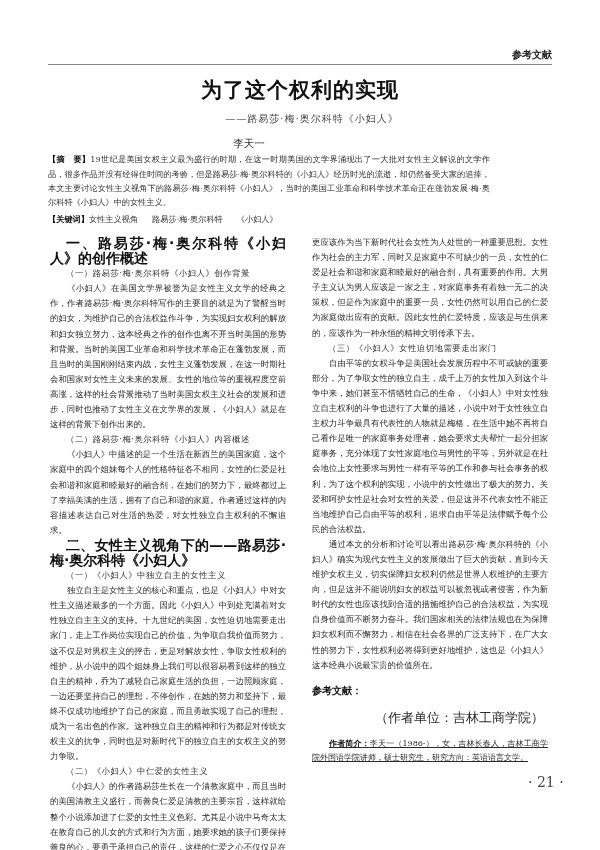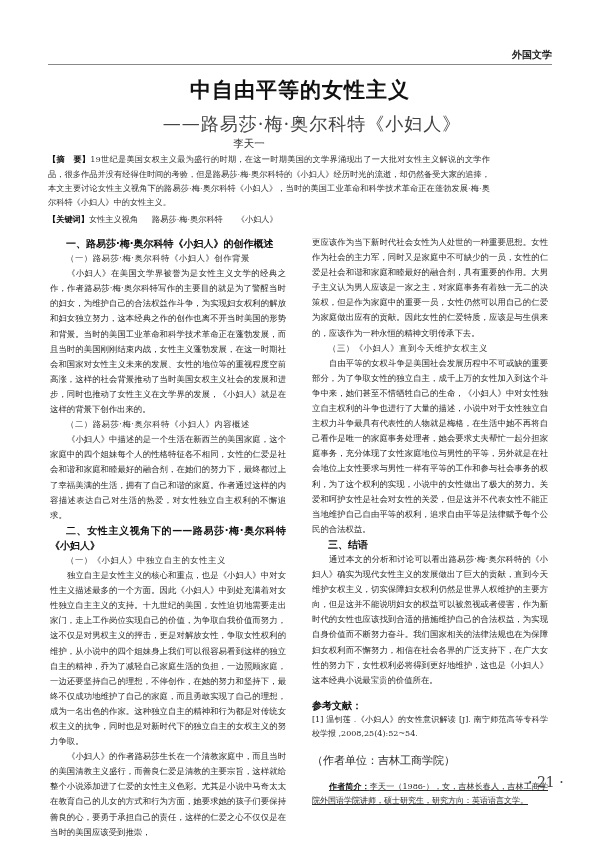--- a/index.html
+++ b/index.html
@@ -4,80 +4,79 @@
 <style>
   * { box-sizing: border-box; margin: 0; padding: 0; }
   html, body { width: 600px; height: 850px; background: #ffffff; overflow: hidden; }
   body { position: relative; font-family: "DejaVu Serif", serif; color: #2a2a2a; }
 
   .running-head { position: absolute; left: 48px; top: 48px; width: 504px; height: 18px; text-align: right; font-family: "DejaVu Sans", sans-serif; font-weight: bold; font-size: 10px; color: #222; }
   .head-rule { position: absolute; left: 44px; top: 64px; width: 436px; height: 1px; background: #888; }
   .head-rule { width: 436px; }
 
   .title { position: absolute; left: 0; top: 76px; width: 600px; text-align: center; font-family: "DejaVu Serif", serif; font-weight: bold; font-size: 21px; color: #111; letter-spacing: 1px; }
-  .subtitle { position: absolute; left: 0; top: 112px; width: 600px; text-align: center; font-size: 18px; color: #444; letter-spacing: 1px; padding-left: 24px; }
+  .subtitle { position: absolute; left: 0; top: 112px; width: 600px; text-align: center; font-size: 10px; color: #444; letter-spacing: 1px; padding-left: 24px; }
   .author { position: absolute; left: 0; top: 137px; width: 492px; text-align: center; font-size: 10.5px; color: #333; padding-left: 6px; }
 
   .abstract { position: absolute; left: 48px; top: 152px; width: 442px; font-size: 8.2px; line-height: 14px; color: #333; text-align: justify; }
   .abstract .label { font-family: Liberation Serif, serif; font-weight: bold; color: #111; }
   .keywords { position: absolute; left: 48px; top: 212px; width: 442px; font-size: 8.2px; line-height: 14px; color: #333; }
   .keywords .label { font-family: "DejaVu Sans", sans-serif; font-weight: bold; color: #111; }
   .kw { margin-right: 14px; }
 
   .col { position: absolute; top: 236px; width: 236px; font-size: 8.4px; line-height: 15.1px; color: #2a2a2a; text-align: justify; }
   .col-left { left: 50px; }
   .col-right { left: 312px; top: 235px; }
 
-  .h1 { font-family: "DejaVu Sans", sans-serif; font-weight: bold; font-size: 10px; color: #111; text-indent: 16px; }
+  .h1 { font-family: "DejaVu Sans", sans-serif; font-weight: bold; font-size: 14px; color: #111; text-indent: 16px; }
   .h2 { text-indent: 16px; color: #333; letter-spacing: 0.5px; }
   .p { text-indent: 17px; }
 
   .refs-title { font-family: "DejaVu Sans", sans-serif; font-weight: bold; font-size: 10px; margin-top: 10px; color: #111; }
   .ref { font-size: 8px; line-height: 14px; }
-  .affil { text-align: left; margin-top: 12px; margin-right: 4px; font-size: 11px; }
+  .affil { text-align: right; margin-top: 12px; margin-right: 4px; font-size: 13px; }
   .bio { margin-top: 12px; font-size: 8px; line-height: 14px; text-indent: 17px; text-decoration: underline; }
   .bio .label { font-family: "DejaVu Sans", sans-serif; font-weight: bold; color: #111; }
 
   .page-number { position: absolute; left: 528px; top: 774px; font-size: 14px; color: #444; }
 </style>
 </head>
 <body>
 
-<div class="running-head">外国文学</div>
+<div class="running-head">参考文献</div>
 <div class="head-rule" style="width:504px;left:48px;"></div>
 
-<h1 class="title">中自由平等的女性主义</h1>
+<h1 class="title">为了这个权利的实现</h1>
 <div class="subtitle">——路易莎·梅·奥尔科特《小妇人》</div>
 <div class="author">李天一</div>
 
 <div class="abstract">
   <span class="label">【摘　要】</span><span>19世纪是美国女权主义最为盛行的时期，在这一时期美国的文学界涌现出了一大批对女性主义解说的文学作品，很多作品并没有经得住时间的考验，但是路易莎·梅·奥尔科特的《小妇人》经历时光的流逝，却仍然备受大家的追捧，本文主要讨论女性主义视角下的路易莎·梅·奥尔科特《小妇人》，当时的美国工业革命和科学技术革命正在蓬勃发展·梅·奥尔科特《小妇人》中的女性主义。</span>
 </div>
 
 <div class="keywords">
   <span class="label">【关键词】</span><span class="kw">女性主义视角</span><span class="kw">路易莎·梅·奥尔科特</span><span class="kw">《小妇人》</span>
 </div>
 
 <div class="col col-left">
   <div class="h1">一、路易莎·梅·奥尔科特《小妇人》的创作概述</div>
   <div class="h2">（一）路易莎·梅·奥尔科特《小妇人》创作背景</div>
   <p class="p">《小妇人》在美国文学界被誉为是女性主义文学的经典之作，作者路易莎·梅·奥尔科特写作的主要目的就是为了警醒当时的妇女，为维护自己的合法权益作斗争，为实现妇女权利的解放和妇女独立努力，这本经典之作的创作也离不开当时美国的形势和背景。当时的美国工业革命和科学技术革命正在蓬勃发展，而且当时的美国刚刚结束内战，女性主义蓬勃发展，在这一时期社会和国家对女性主义未来的发展、女性的地位等的重视程度空前高涨，这样的社会背景推动了当时美国女权主义社会的发展和进步，同时也推动了女性主义在文学界的发展，《小妇人》就是在这样的背景下创作出来的。</p>
   <div class="h2">（二）路易莎·梅·奥尔科特《小妇人》内容概述</div>
   <p class="p">《小妇人》中描述的是一个生活在新西兰的美国家庭，这个家庭中的四个姐妹每个人的性格特征各不相同，女性的仁爱是社会和谐和家庭和睦最好的融合剂，在她们的努力下，最终都过上了幸福美满的生活，拥有了自己和谐的家庭。作者通过这样的内容描述表达自己对生活的热爱，对女性独立自主权利的不懈追求。</p>
   <div class="h1">二、女性主义视角下的——路易莎·梅·奥尔科特《小妇人》</div>
   <div class="h2">（一）《小妇人》中独立自主的女性主义</div>
   <p class="p">独立自主是女性主义的核心和重点，也是《小妇人》中对女性主义描述最多的一个方面。因此《小妇人》中到处充满着对女性独立自主主义的支持。十九世纪的美国，女性迫切地需要走出家门，走上工作岗位实现自己的价值，为争取自我价值而努力，这不仅是对男权主义的抨击，更是对解放女性，争取女性权利的维护，从小说中的四个姐妹身上我们可以很容易看到这样的独立自主的精神，乔为了减轻自己家庭生活的负担，一边照顾家庭，一边还要坚持自己的理想，不停创作，在她的努力和坚持下，最终不仅成功地维护了自己的家庭，而且勇敢实现了自己的理想，成为一名出色的作家。这种独立自主的精神和行为都是对传统女权主义的抗争，同时也是对新时代下的独立自主的女权主义的努力争取。</p>
+  <div class="h2">（二）《小妇人》中仁爱的女性主义</div>
   <p class="p">《小妇人》的作者路易莎生长在一个清教家庭中，而且当时的美国清教主义盛行，而善良仁爱是清教的主要宗旨，这样就给整个小说添加进了仁爱的女性主义色彩。尤其是小说中马奇太太在教育自己的儿女的方式和行为方面，她要求她的孩子们要保持善良的心，要勇于承担自己的责任，这样的仁爱之心不仅仅是在当时的美国应该受到推崇，</p>
 </div>
 
 <div class="col col-right">
   <p>更应该作为当下新时代社会女性为人处世的一种重要思想。女性作为社会的主力军，同时又是家庭中不可缺少的一员，女性的仁爱是社会和谐和家庭和睦最好的融合剂，具有重要的作用。大男子主义认为男人应该是一家之主，对家庭事务有着独一无二的决策权，但是作为家庭中的重要一员，女性仍然可以用自己的仁爱为家庭做出应有的贡献。因此女性的仁爱特质，应该是与生俱来的，应该作为一种永恒的精神文明传承下去。</p>
-  <div class="h2">（三）《小妇人》直到今天维护女权主义</div>
+  <div class="h2">（三）《小妇人》女性迫切地需要走出家门</div>
   <p class="p">自由平等的女权斗争是美国社会发展历程中不可或缺的重要部分，为了争取女性的独立自主，成千上万的女性加入到这个斗争中来，她们甚至不惜牺牲自己的生命，《小妇人》中对女性独立自主权利的斗争也进行了大量的描述，小说中对于女性独立自主权力斗争最具有代表性的人物就是梅格，在生活中她不再将自己看作是唯一的家庭事务处理者，她会要求丈夫帮忙一起分担家庭事务，充分体现了女性家庭地位与男性的平等，另外就是在社会地位上女性要求与男性一样有平等的工作和参与社会事务的权利，为了这个权利的实现，小说中的女性做出了极大的努力。关爱和呵护女性是社会对女性的关爱，但是这并不代表女性不能正当地维护自己自由平等的权利，追求自由平等是法律赋予每个公民的合法权益。</p>
-  <div class="h1">三、结语</div>
   <p class="p">通过本文的分析和讨论可以看出路易莎·梅·奥尔科特的《小妇人》确实为现代女性主义的发展做出了巨大的贡献，直到今天维护女权主义，切实保障妇女权利仍然是世界人权维护的主要方向，但是这并不能说明妇女的权益可以被忽视或者侵害，作为新时代的女性也应该找到合适的措施维护自己的合法权益，为实现自身价值而不断努力奋斗。我们国家相关的法律法规也在为保障妇女权利而不懈努力，相信在社会各界的广泛支持下，在广大女性的努力下，女性权利必将得到更好地维护，这也是《小妇人》这本经典小说最宝贵的价值所在。</p>
   <div class="refs-title">参考文献：</div>
-  <div class="ref">[1] 温钊莲 .《小妇人》的女性意识解读 [J]. 南宁师范高等专科学校学报 ,2008,25(4):52~54.</div>
   <div class="affil">（作者单位：吉林工商学院）</div>
   <p class="bio"><span class="label">作者简介：</span><span>李天一（1986-），女，吉林长春人，吉林工商学院外国语学院讲师，硕士研究生，研究方向：英语语言文学。</span></p>
 </div>
 
 <div class="page-number">· 21 ·</div>
 
 </body></html>

